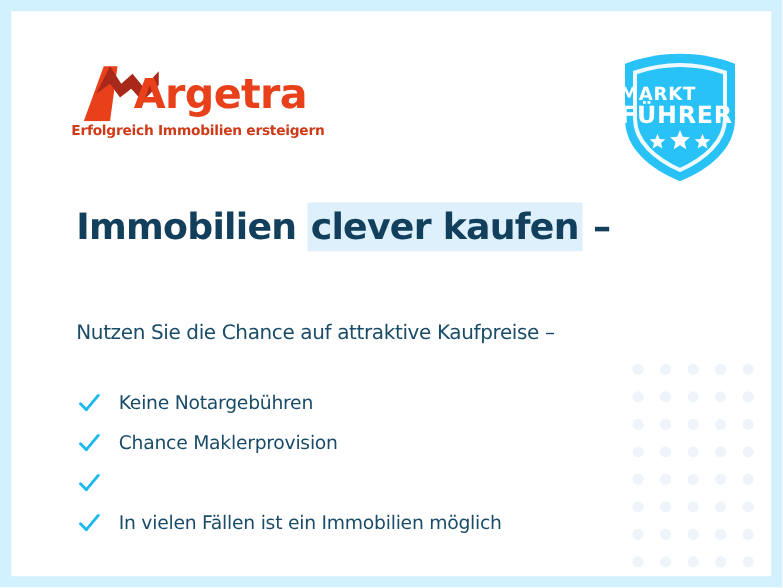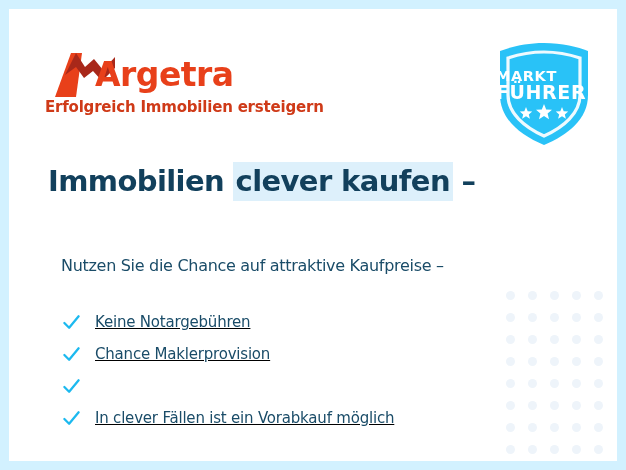--- a/index.html
+++ b/index.html
@@ -47,21 +47,21 @@
     width: 9px;
     height: 9px;
     border-radius: 50%;
     background: #eef4fa;
     margin: 6px;
   }
 
   
   .logo {
     position: absolute;
-    left: 36px;
+    left: 48px;
     top: 40px;
     z-index: 2;
   }
   .logo-top {
     position: relative;
     width: 200px;
     height: 48px;
   }
   .logo-mark {
     position: absolute;
@@ -80,21 +80,21 @@
     line-height: 40px;
     letter-spacing: -0.5px;
     color: #e8401a;
     white-space: nowrap;
   }
   .logo-tag {
     margin-top: 1px;
     margin-left: 0px;
     font-family: "DejaVu Sans", sans-serif;
     font-weight: bold;
-    font-size: 15px;
+    font-size: 11px;
     letter-spacing: -0.2px;
     color: #cf3a18;
     white-space: nowrap;
     text-align: center;
   }
 
   
   .badge {
     position: absolute;
     left: 487px;
@@ -129,21 +129,21 @@
     left: 0;
     right: 0;
     top: 62px;
     text-align: center;
     line-height: 0;
   }
 
   
   .headline {
     position: absolute;
-    left: 39px;
+    left: 52px;
     top: 135px;
     z-index: 2;
     font-family: "DejaVu Sans", sans-serif;
     font-weight: bold;
     font-size: 29px;
     line-height: 37px;
     letter-spacing: -0.6px;
     color: #12405c;
     white-space: nowrap;
   }
@@ -175,21 +175,20 @@
     top: 297px;
     z-index: 2;
     margin: 0;
     padding: 0;
     list-style: none;
   }
   .bullets li {
     display: flex;
     align-items: center;
     height: 32px;
-    text-decoration: underline;
   }
   .check {
     flex: 0 0 auto;
     width: 19px;
     height: 19px;
     margin-right: 14px;
     display: block;
   }
   .bullet-text {
     font-family: "DejaVu Sans", sans-serif;
@@ -300,18 +299,18 @@
       </li>
       <li>
         <svg class="check" viewBox="0 0 20 20" xmlns="http://www.w3.org/2000/svg">
           <path d="M2.5 10.5 L7.5 15.5 L17.5 3.5" fill="none" stroke="#1cb9ef" stroke-width="2.4" stroke-linecap="round" stroke-linejoin="round"></path>
         </svg>
       </li>
       <li>
         <svg class="check" viewBox="0 0 20 20" xmlns="http://www.w3.org/2000/svg">
           <path d="M2.5 10.5 L7.5 15.5 L17.5 3.5" fill="none" stroke="#1cb9ef" stroke-width="2.4" stroke-linecap="round" stroke-linejoin="round"></path>
         </svg>
-        <span class="bullet-text">In clever Fällen ist ein Vorabkauf möglich</span>
+        <span class="bullet-text">In vielen Fällen ist ein Immobilien möglich</span>
       </li>
     </ul>
 
   </div>
 </div>
 
 </body></html>

